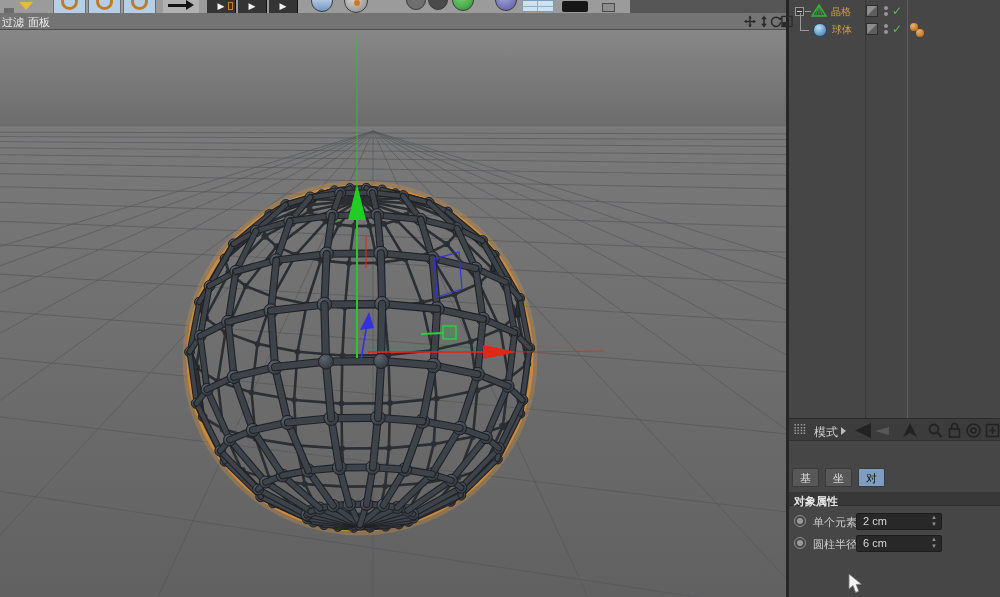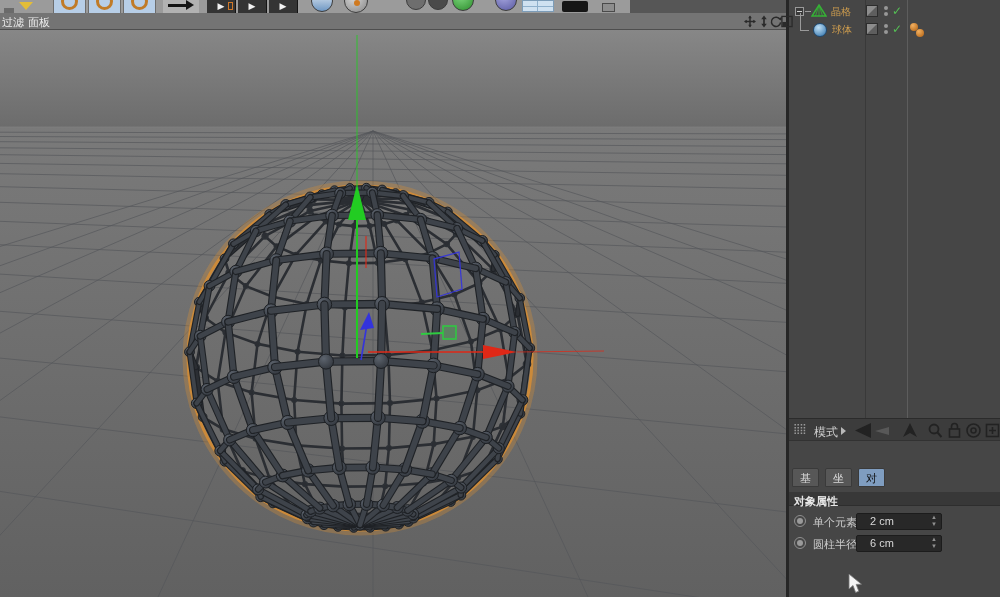--- a/index.html
+++ b/index.html
@@ -53,21 +53,21 @@
                border-bottom:1px solid #2e2e2e; }
   #amsection span { position:absolute; left:5px; top:2px; font-size:11px; font-weight:bold; color:#e6e6e6; }
   .prow { position:absolute; left:789px; width:211px; height:20px; }
   .radio { position:absolute; left:5px; top:3px; width:12px; height:12px; border-radius:50%;
            border:1px solid #8f8f8f; }
   .radio i { position:absolute; left:2px; top:2px; width:6px; height:6px; border-radius:50%;
              background:#9a9a9a; }
   .plabel { position:absolute; left:24px; top:3px; font-size:11px; color:#cfcfcf; white-space:nowrap; }
   .pbox { position:absolute; left:67px; top:1px; width:86px; height:17px; background:#282828;
           border:1px solid #1c1c1c; border-radius:2px; color:#d8d8d8; font-size:11px;
-          line-height:15px; padding-left:13px; }
+          line-height:15px; padding-left:6px; }
   .stepper { position:absolute; right:3px; top:0px; width:8px; height:15px; color:#909090;
              font-size:6px; line-height:7px; text-align:center; }
 
   
   #cursor { left:848px; top:574px; z-index:99; }
 
   svg { display:block; }
 </style>
 </head>
 <body>

